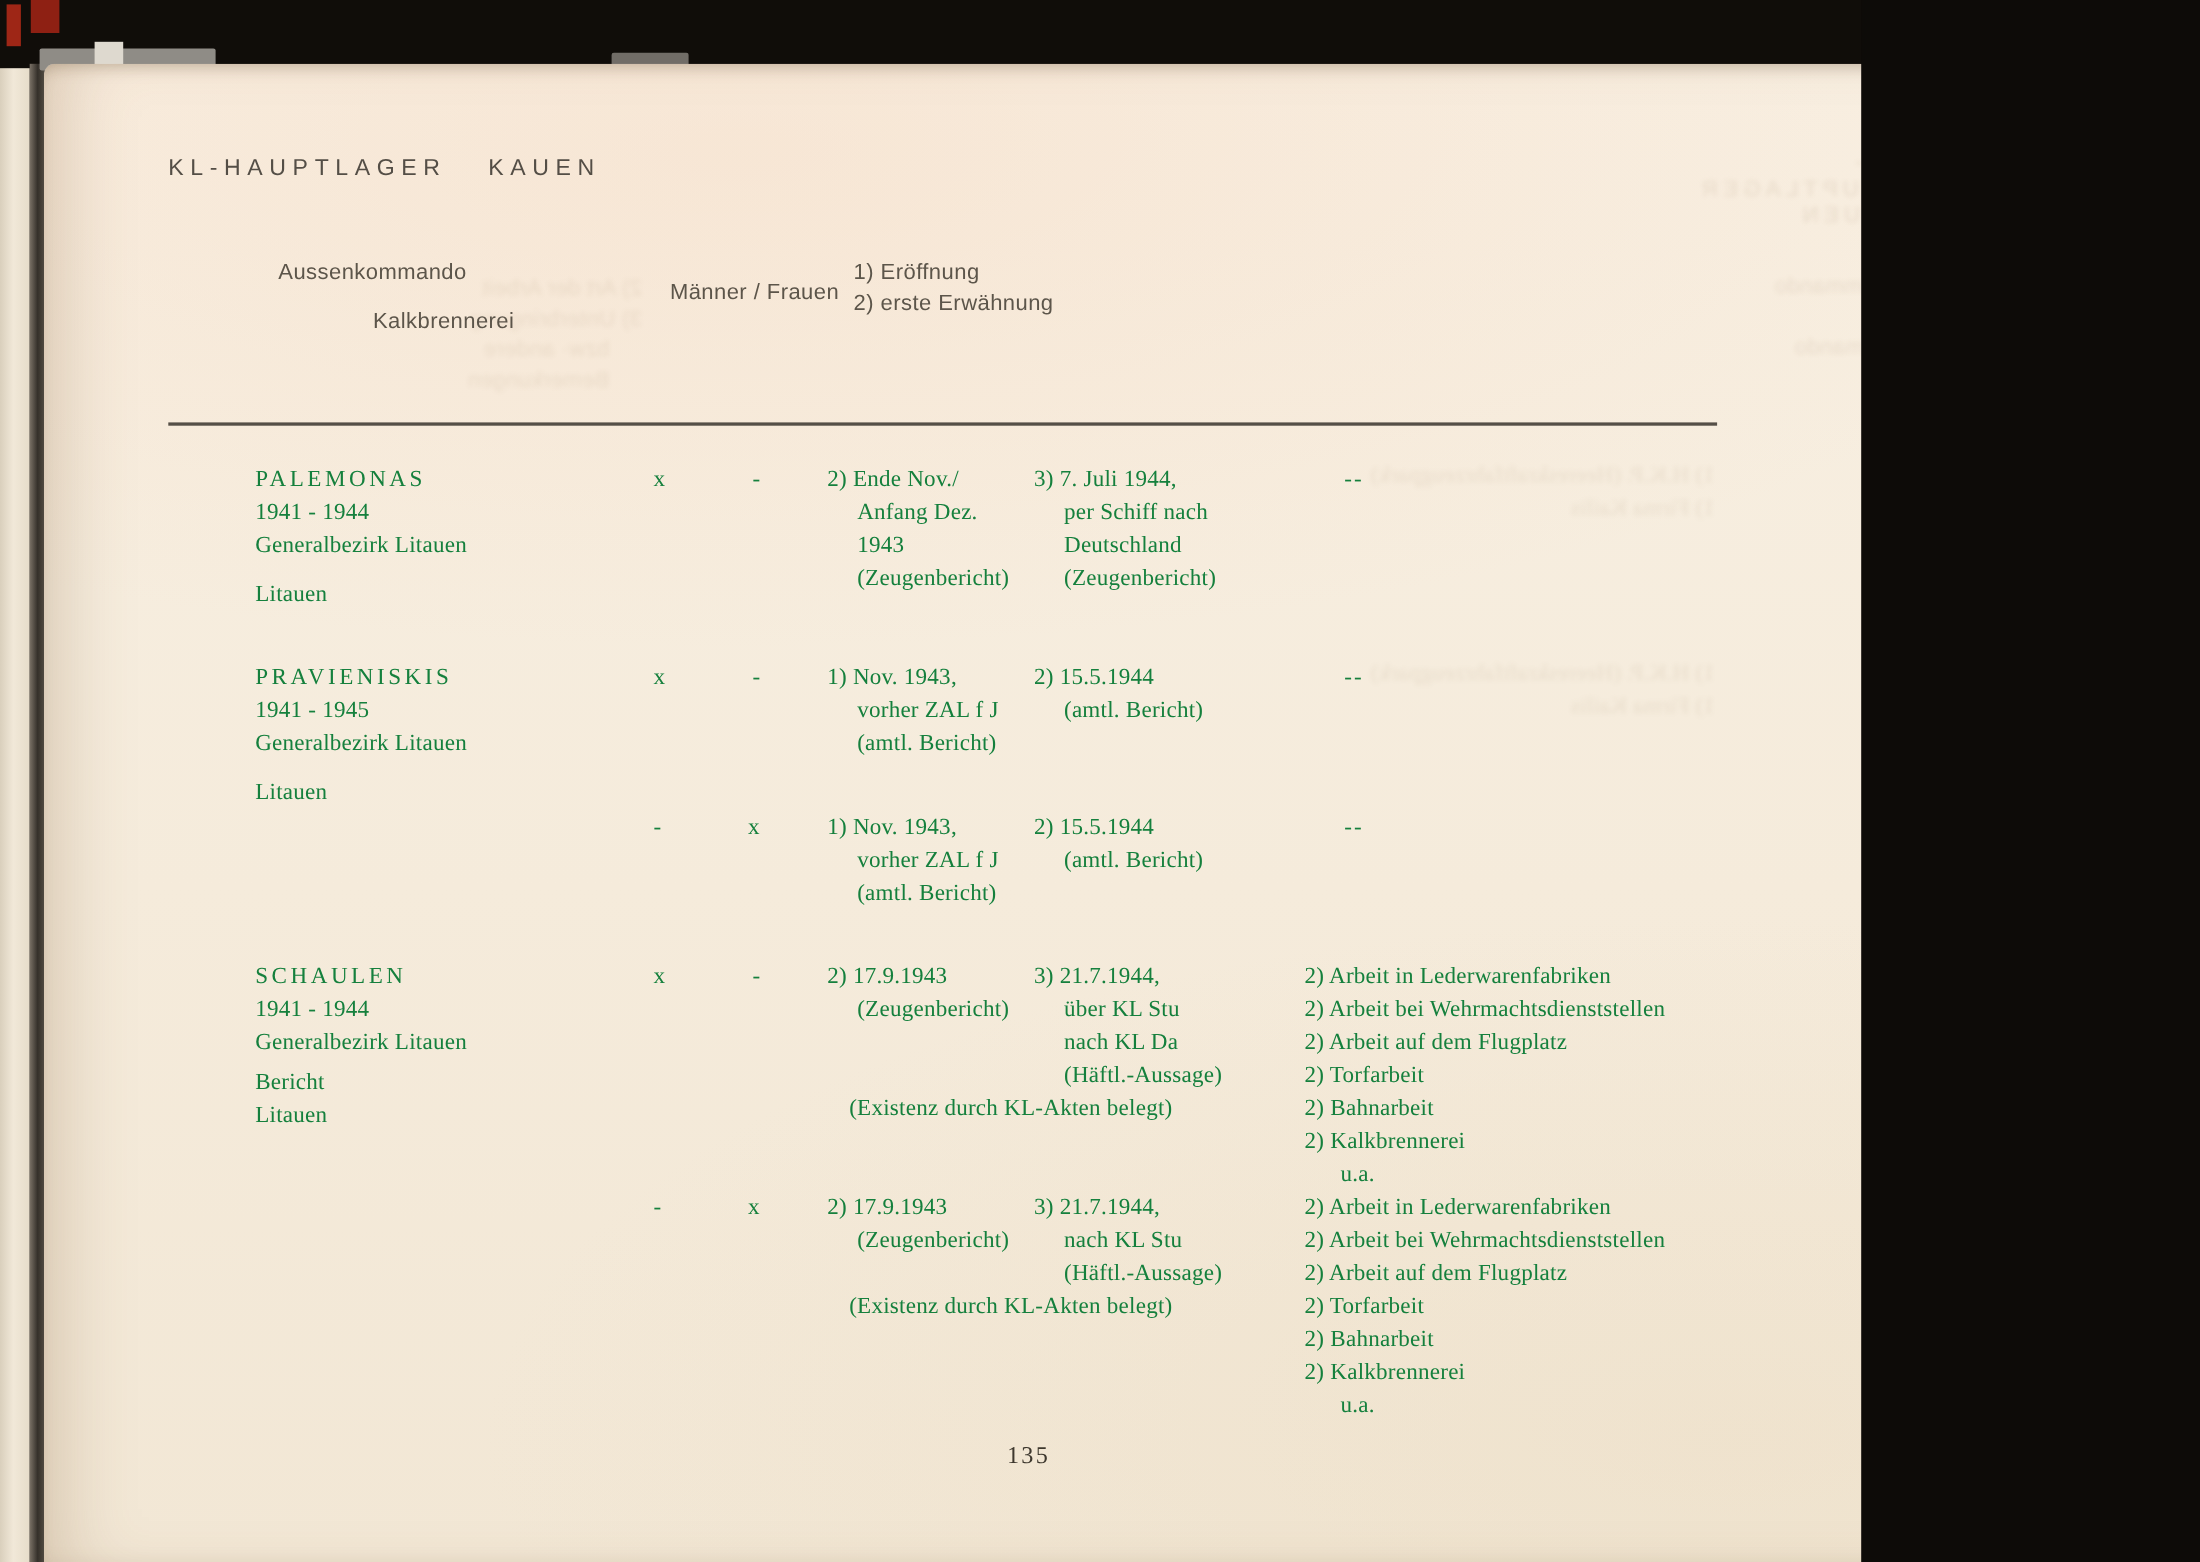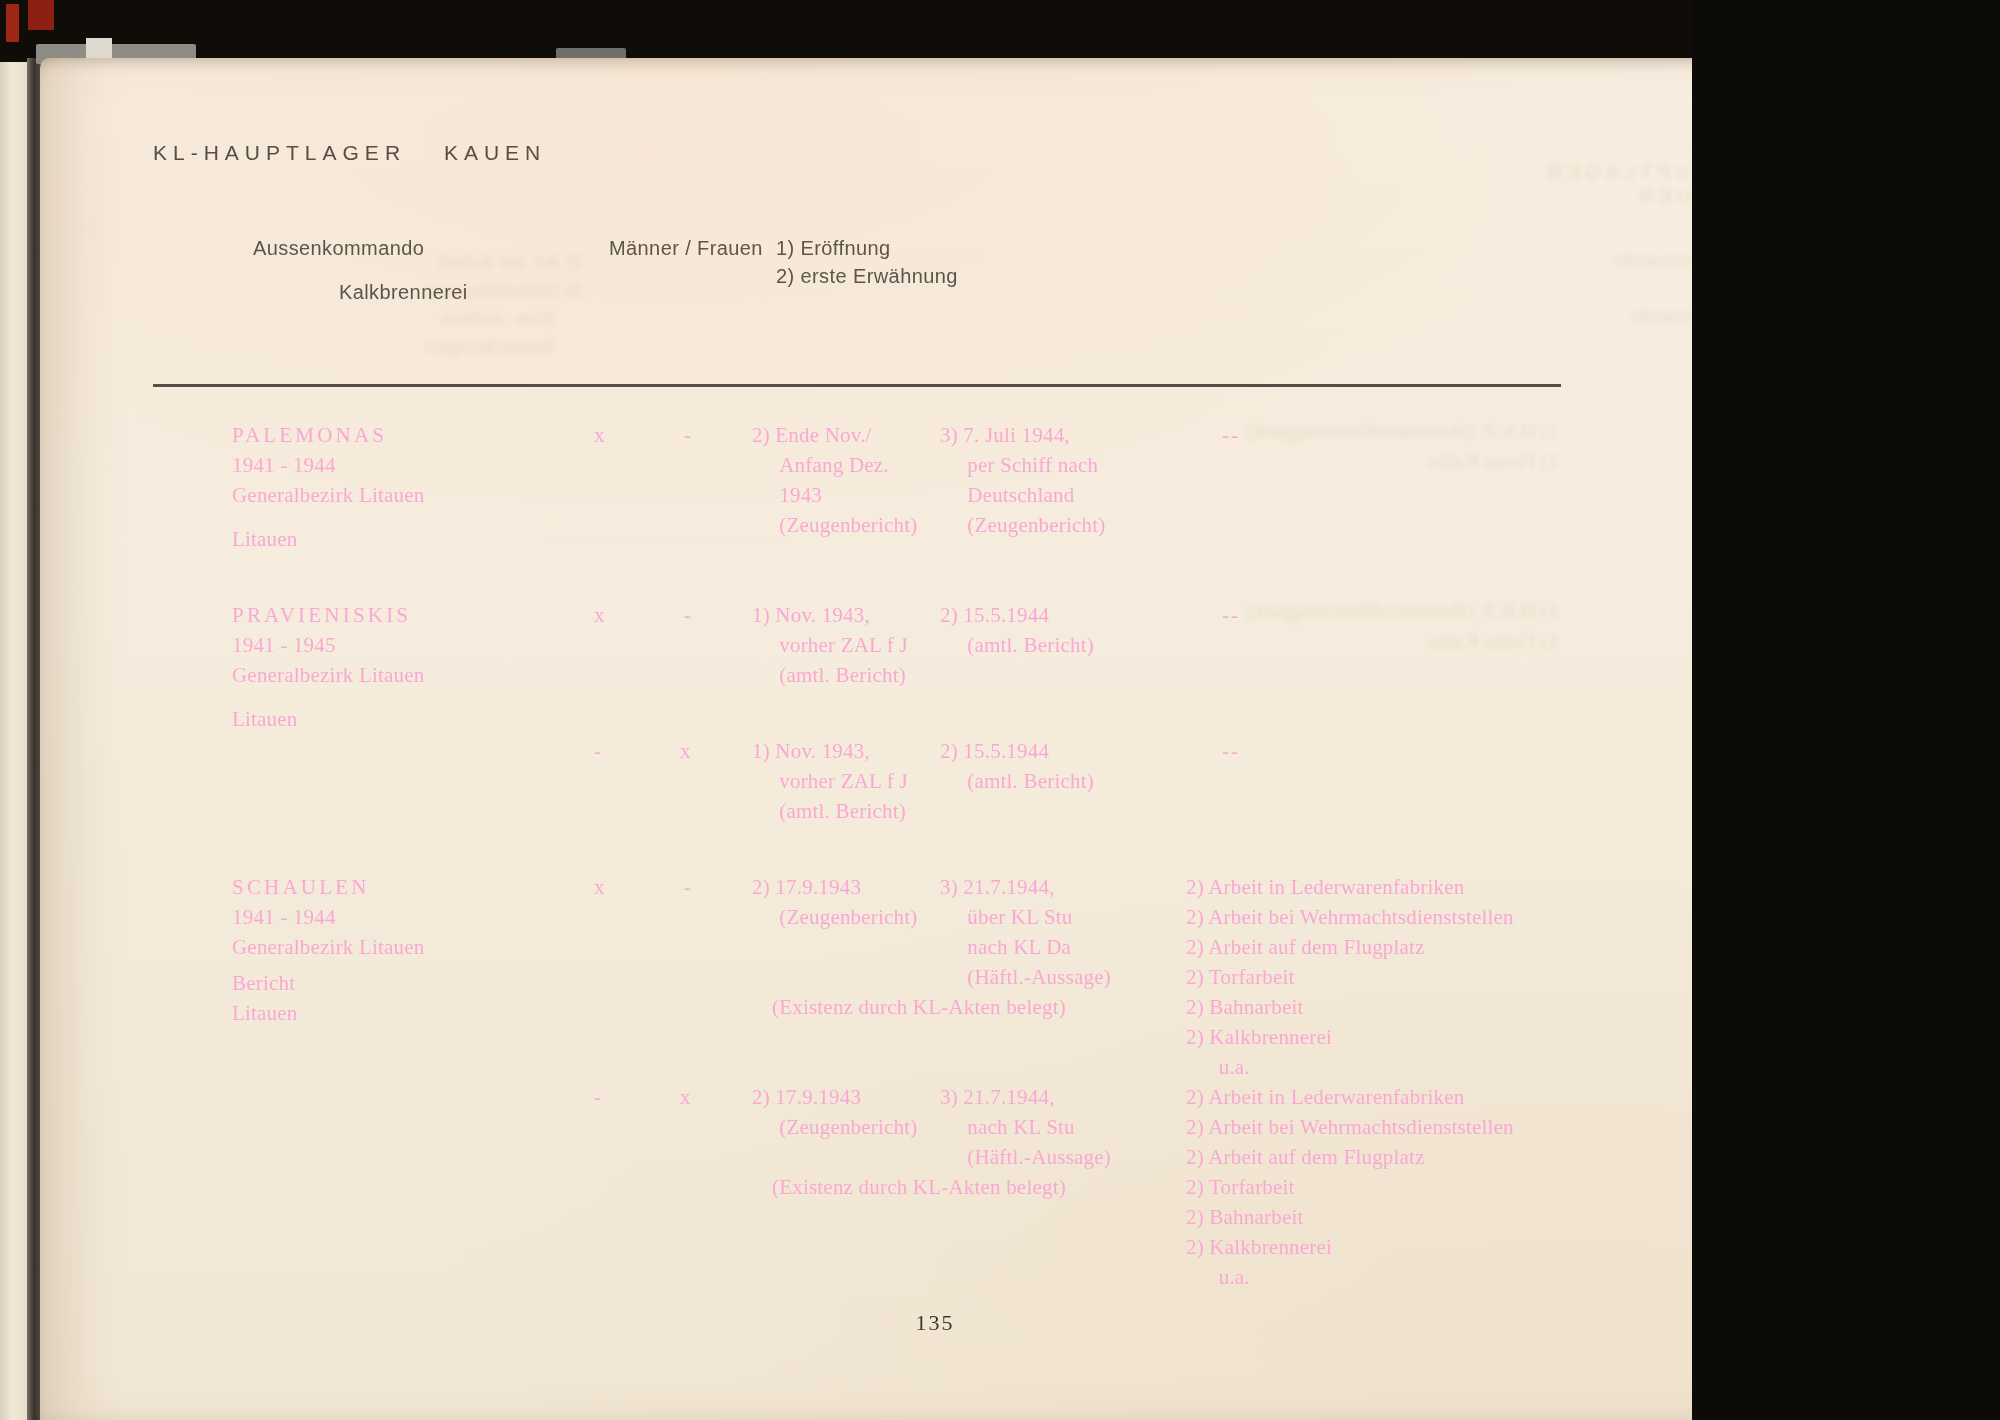--- a/index.html
+++ b/index.html
@@ -25,21 +25,21 @@
     background:
       radial-gradient(120% 55% at 35% 6%, rgba(246,213,188,.35), rgba(246,213,188,0) 60%),
       radial-gradient(90% 50% at 85% 92%, rgba(231,215,186,.30), rgba(231,215,186,0) 70%),
       linear-gradient(180deg,#f8f0e3,#f5ebdb 55%,#f2e7d5);
     box-shadow: inset 48px 0 70px -36px rgba(130,95,55,.28),
                 inset -10px 0 22px -10px rgba(125,100,65,.30),
                 inset 0 10px 16px -10px rgba(90,70,40,.35);}
 
   
   .t-sans{font:20px/28px "Liberation Sans",sans-serif;color:#5c554a;letter-spacing:.4px;white-space:pre-wrap;margin-left:21px;}
-  .t-body{font:21px/30px "Liberation Serif",serif;color:#f9a8d4;letter-spacing:.2px;white-space:pre-wrap;}
+  .t-body{font:21px/30px "Liberation Serif",serif;color:#15803d;letter-spacing:.2px;white-space:pre-wrap;}
   .title{font:21px/26px "Liberation Sans",sans-serif;color:#544e46;letter-spacing:6px;word-spacing:26px;}
   .camp-name{letter-spacing:3.2px;}
   .dashes{letter-spacing:2px;}
   .rule{left:153px;top:384px;width:1408px;height:3px;background:#554f47;}
   .pagenum{left:895px;top:1310px;width:80px;text-align:center;font:22px/26px "Liberation Serif",serif;color:#3e382e;letter-spacing:2px;}
 
   .ghost{transform:scaleX(-1);filter:blur(2.4px);opacity:.13;color:#8f7452;}
   .ghost.g-title{font:20px/24px "Liberation Sans",sans-serif;letter-spacing:5px;word-spacing:20px;opacity:.15;}
 </style>
 </head>
@@ -72,21 +72,21 @@
 Unterkommando</div>
   <div class="abs ghost t-body" style="left:1246px;top:416px">1) H.K.P. (Heereskraftfahrzeugpark)
 1) Firma Kailis</div>
   <div class="abs ghost t-body" style="left:1246px;top:596px">1) H.K.P. (Heereskraftfahrzeugpark)
 1) Firma Kailis</div>
 
   <div class="abs title" style="left:153px;top:140px">KL-HAUPTLAGER KAUEN</div>
 
   <div class="abs t-sans" style="left:232px;top:234px">Aussenkommando</div>
   <div class="abs t-sans" style="left:318px;top:278px">Kalkbrennerei</div>
-  <div class="abs t-sans" style="left:588px;top:234px">Männer / Frauen</div>
+  <div class="abs t-sans" style="left:588px;top:252px">Männer / Frauen</div>
   <div class="abs t-sans" style="left:755px;top:234px">1) Eröffnung
 2) erste Erwähnung</div>
   <div class="abs rule"></div>
 
   <div class="abs t-body camp-name" style="left:232px;top:420px">PALEMONAS</div>
   <div class="abs t-body" style="left:232px;top:450px">1941 - 1944
 Generalbezirk Litauen</div>
   <div class="abs t-body" style="left:232px;top:524px">Litauen</div>
   <div class="abs t-body" style="left:594px;top:420px">x</div>
   <div class="abs t-body" style="left:684px;top:420px">-</div>

